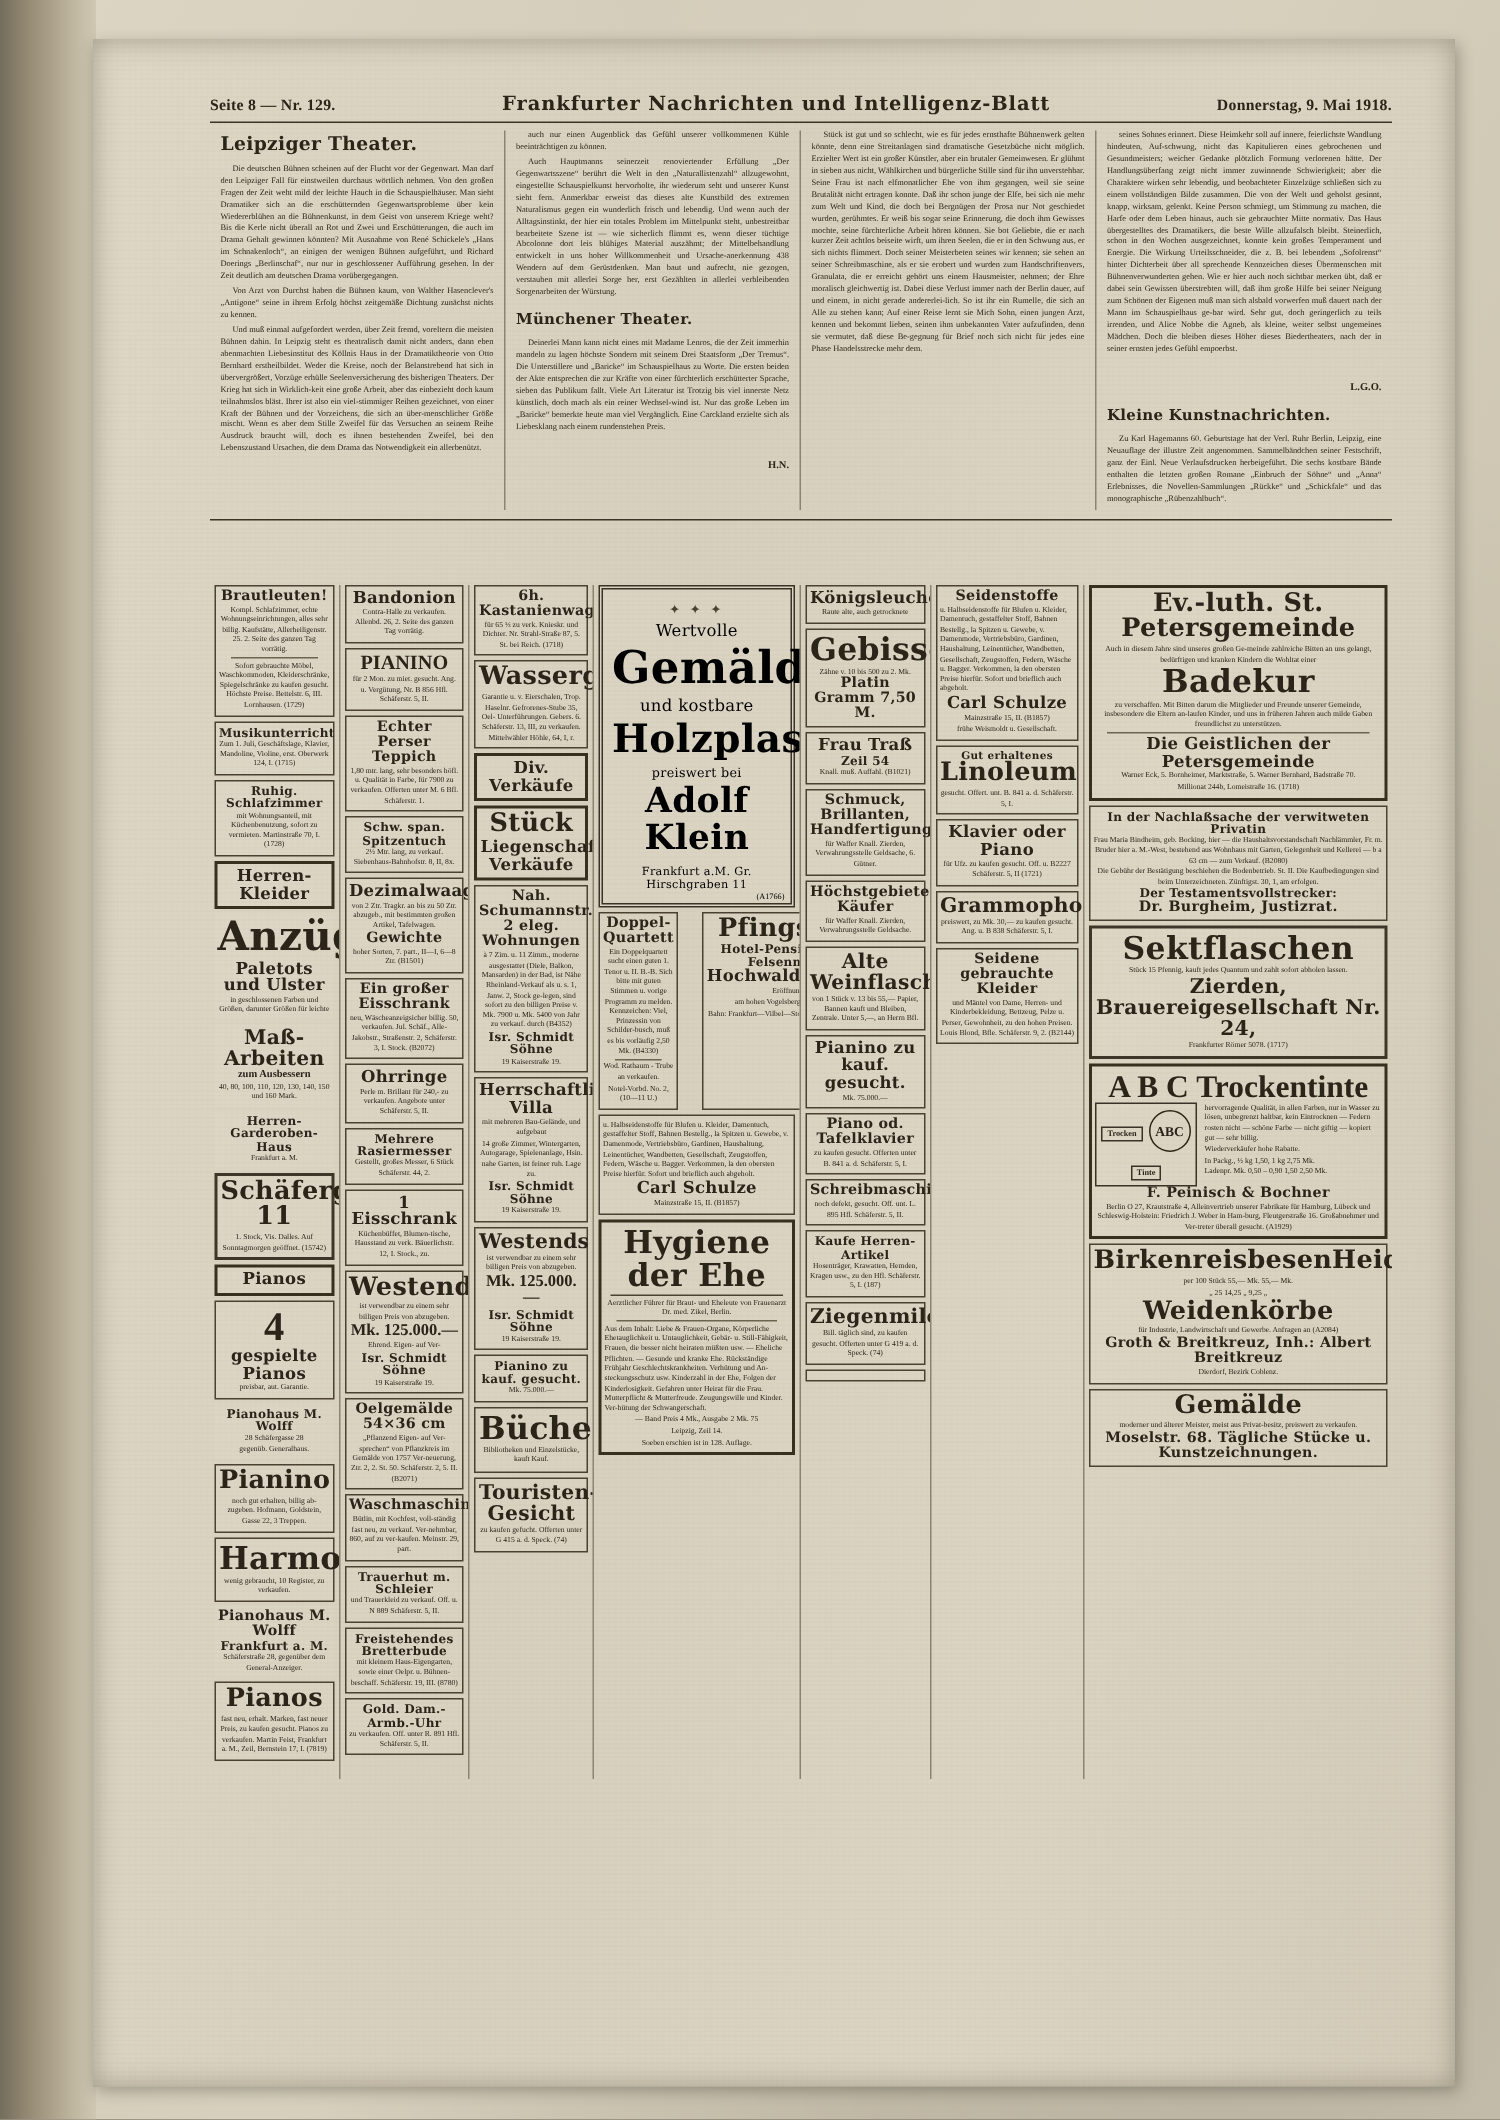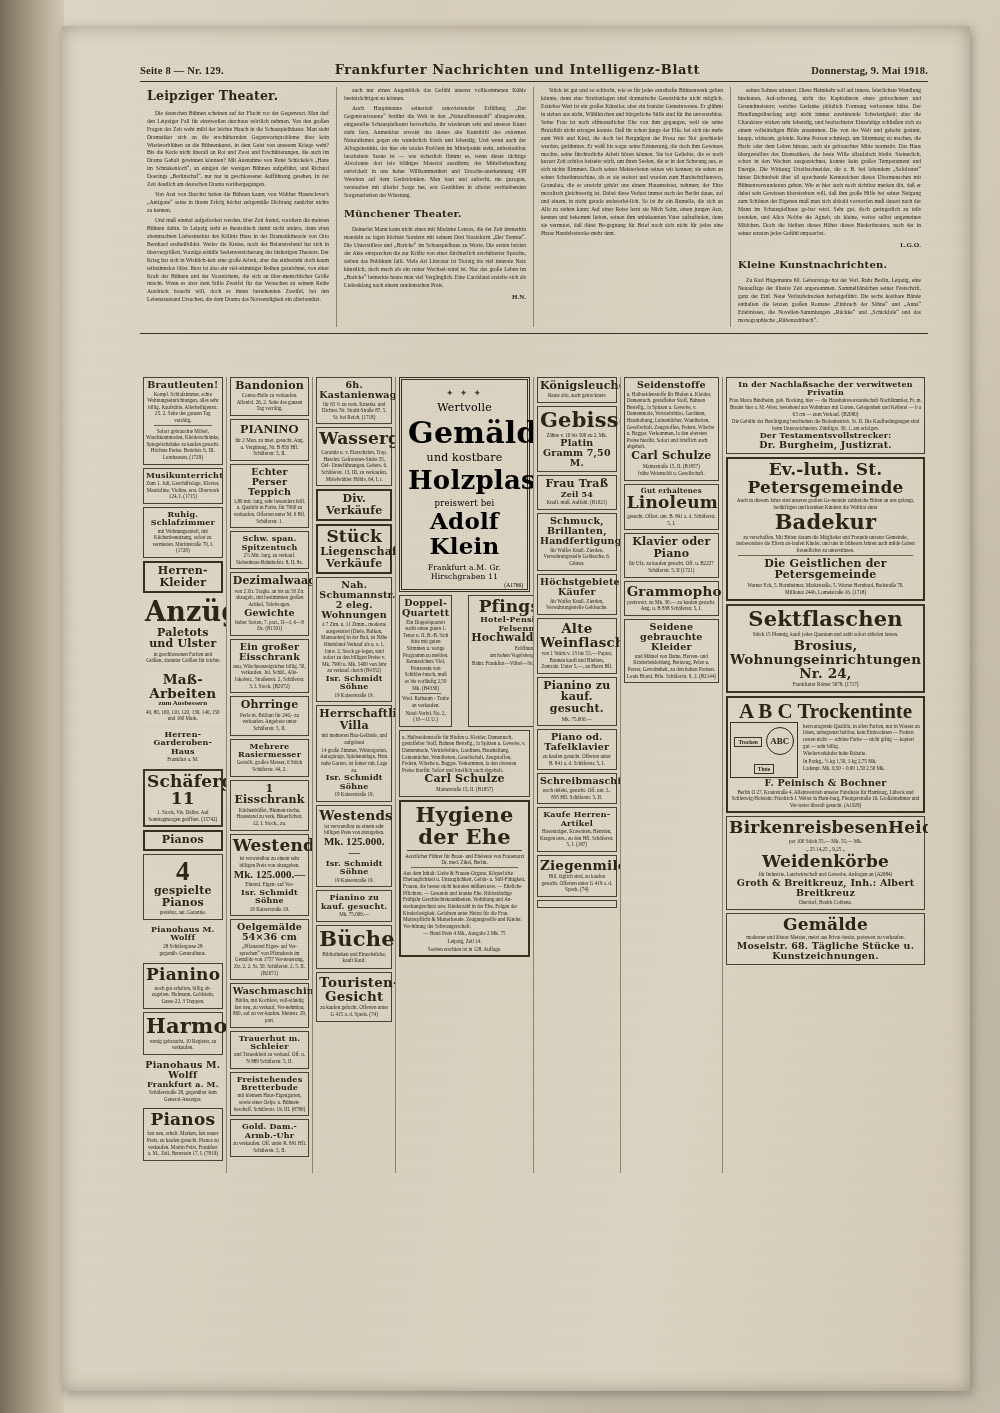--- a/index.html
+++ b/index.html
@@ -48,21 +48,21 @@
     width:25%; padding:0 7px; box-sizing:border-box;
     font-size:5.6px; line-height:1.42; text-align:justify; color:#2a2419;
     border-right:1px solid #8c8470;
   }
   .ecol:last-child{border-right:none;}
   .ehead{
     text-align:left; font-weight:bold; font-size:12.5px; margin:0 0 5px;
     letter-spacing:.3px; font-family:"Liberation Serif", serif;
   }
   .ehead.sm{font-size:10px; margin-top:7px;}
-  .sig{text-align:right; font-weight:bold; font-size:7px; margin-top:3px;}
+  .sig{text-align:right; font-weight:bold; font-size:7px; margin-top:16px;}
   .para{margin:0 0 2px; text-indent:8px;}
 
   
   .ads{display:flex; margin-top:6px; height:833px;}
   .acol{
     box-sizing:border-box; border-right:1px solid #8c8470;
     padding:0 3px; display:flex; flex-direction:column; gap:3px; overflow:hidden;margin-top:37px;
   }
   .acol:last-child{border-right:none;}
   .c1{width:11%} .c2{width:11%} .c3{width:10.5%}
@@ -470,43 +470,43 @@
             <span class="t-title f13 frak">Grammophon</span>
             <span class="body">preiswert, zu Mk. 30,— zu kaufen gesucht. Ang. u. B 838 Schäferstr. 5, I.</span>
           </div>
           <div class="ad">
             <span class="t-title f9 frak">Seidene gebrauchte Kleider</span>
             <span class="body">und Mäntel von Dame, Herren- und Kinderbekleidung, Bettzeug, Pelze u. Perser, Gewohnheit, zu den hohen Preisen. Louis Blond, Bfle. Schäferstr. 9, 2. (B2144)</span>
           </div>
         </div>
 
         <div class="acol c7">
-          <div class="ad">
-            <span class="t-title f8 frak">In der Nachlaßsache der verwitweten Privatin</span>
-            <span class="body">Frau Maria Bindheim, geb. Bocking, hier — die Haushaltsvorstandschaft Nachlämmler, Fr. m. Bruder hier a. M.-West, bestehend aus Wohnhaus mit Garten, Gelegenheit und Kellerei — b a 63 cm — zum Verkauf.   (B2080)</span>
-            <span class="body">Die Gebühr der Bestätigung beschiehen die Bodenbetrieb. St. II. Die Kaufbedingungen sind beim Unterzeichneten. Zünftigst. 30, 1, am erfolgen.</span>
-            <span class="t-title f8 frak">Der Testamentsvollstrecker:</span>
-            <span class="t-title f9 frak">Dr. Burgheim, Justizrat.</span>
-          </div>
-
           <div class="ad thick">
             <span class="t-title f16 frak">Ev.-luth. St. Petersgemeinde</span>
             <span class="body">Auch in diesem Jahre sind unseres großen Ge-meinde zahlreiche Bitten an uns gelangt, bedürftigen und kranken Kindern die Wohltat einer</span>
             <span class="t-title f20 frak">Badekur</span>
             <span class="body">zu verschaffen. Mit Bitten darum die Mitglieder und Freunde unserer Gemeinde, insbesondere die Eltern an-laufen Kinder, und uns in früheren Jahren auch milde Gaben freundlichst zu unterstützen.</span>
             <div class="rule thin"></div>
             <span class="t-title f11 frak">Die Geistlichen der Petersgemeinde</span>
             <span class="body">Warner Eck, 5. Bornheimer, Marktstraße, 5. Warner Bernhard, Badstraße 70.</span>
             <span class="body">Millionat 244b, Lomeistraße 16.   (1718)</span>
           </div>
 
+          <div class="ad">
+            <span class="t-title f8 frak">In der Nachlaßsache der verwitweten Privatin</span>
+            <span class="body">Frau Maria Bindheim, geb. Bocking, hier — die Haushaltsvorstandschaft Nachlämmler, Fr. m. Bruder hier a. M.-West, bestehend aus Wohnhaus mit Garten, Gelegenheit und Kellerei — b a 63 cm — zum Verkauf.   (B2080)</span>
+            <span class="body">Die Gebühr der Bestätigung beschiehen die Bodenbetrieb. St. II. Die Kaufbedingungen sind beim Unterzeichneten. Zünftigst. 30, 1, am erfolgen.</span>
+            <span class="t-title f8 frak">Der Testamentsvollstrecker:</span>
+            <span class="t-title f9 frak">Dr. Burgheim, Justizrat.</span>
+          </div>
+
           <div class="ad dbl">
             <span class="t-title f20 frak">Sektflaschen</span>
             <span class="body f6">Stück 15 Pfennig, kauft jedes Quantum und zahlt sofort abholen lassen.</span>
-            <span class="t-title f13 frak">Brosius, Wohnungseinrichtungen Nr. 24,</span>
+            <span class="t-title f13 frak">Zierden, Brauereigesellschaft Nr. 24,</span>
             <span class="body">Frankfurter Römer 5078.   (1717)</span>
           </div>
 
           <div class="ad thick">
             <span class="t-title f20">A B C Trockentinte</span>
             <div style="display:flex; align-items:flex-start; gap:5px; text-align:left;">
               <div class="abcbox" style="width:62px; flex:none;">
                 <span class="trockenbox">Trocken</span>
                 <div class="logo-abc">ABC</div>
                 <span class="trockenbox">Tinte</span>

